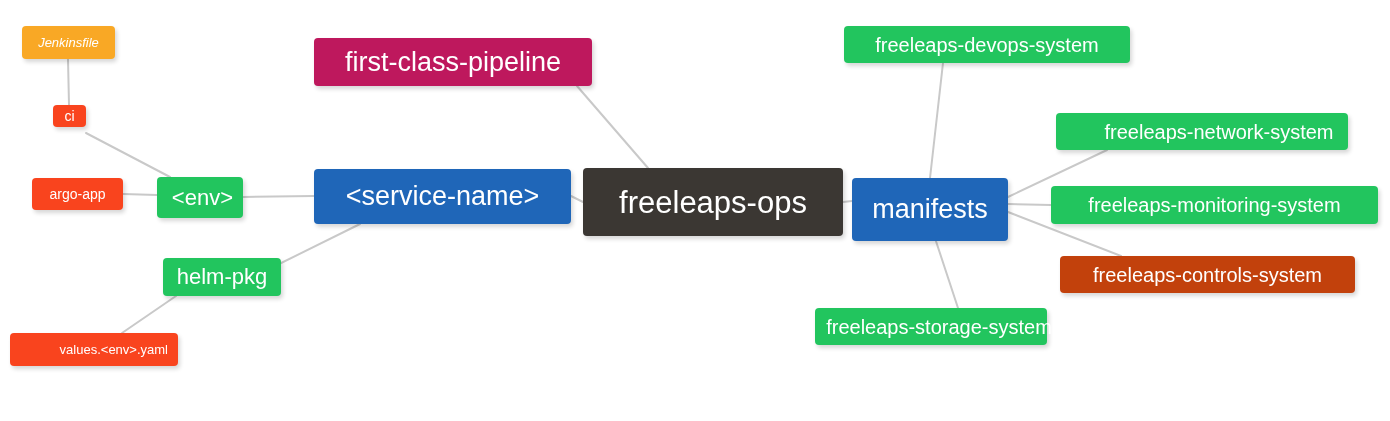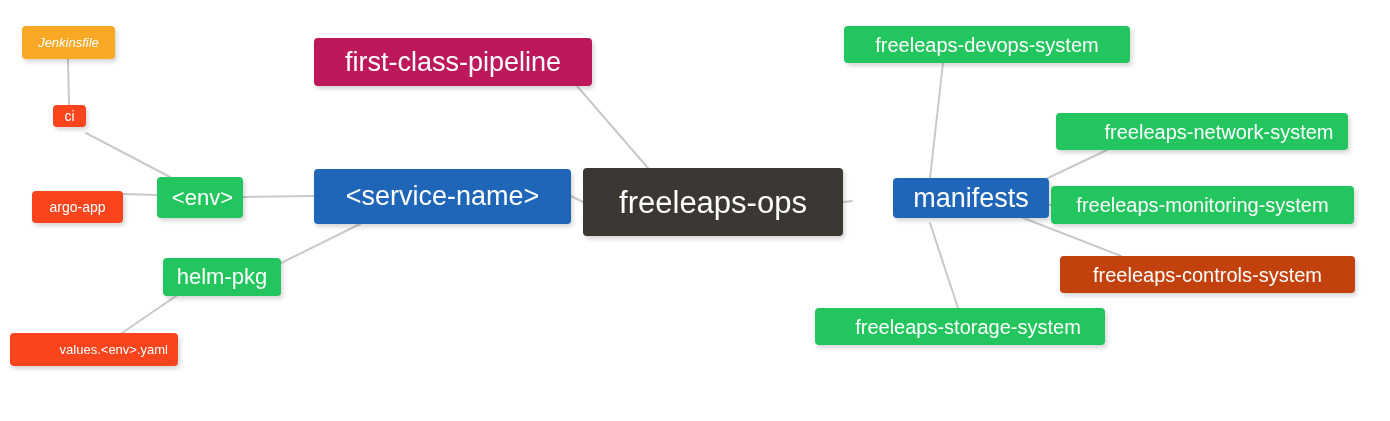--- a/index.html
+++ b/index.html
@@ -82,50 +82,50 @@
   <div id="node-layer">
       <div class="node c-dark s-root" style="left: 583px; top: 168px; width: 260px; height: 68px; background: rgb(59, 55, 51);">
         <span class="node-label">freeleaps-ops</span>
       </div>
       <div class="node c-blue s-major" style="left: 314px; top: 169px; width: 257px; height: 55px; background: rgb(31, 102, 184);">
         <span class="node-label">&lt;service-name&gt;</span>
       </div>
       <div class="node c-blue s-major" style="left: 314px; top: 38px; width: 278px; height: 48px; background: #be185d;">
         <span class="node-label">first-class-pipeline</span>
       </div>
-      <div class="node c-blue s-major" style="left: 852px; top: 178px; width: 156px; height: 40px; background: rgb(31, 102, 184); margin-left: 41px;">
+      <div class="node c-blue s-major" style="left: 852px; top: 178px; width: 156px; height: 63px; background: rgb(31, 102, 184);">
         <span class="node-label">manifests</span>
       </div>
       <div class="node c-green s-mid" style="left: 157px; top: 177px; width: 86px; height: 41px; background: rgb(34, 197, 94); justify-content: flex-end;">
         <span class="node-label">&lt;env&gt;</span>
       </div>
       <div class="node c-green s-mid" style="left: 147px; top: 258px; width: 118px; height: 38px; background: rgb(34, 197, 94); margin-left: 16px;">
         <span class="node-label">helm-pkg</span>
       </div>
       <div class="node c-green s-small" style="left: 800px; top: 26px; width: 286px; height: 37px; background: rgb(34, 197, 94); margin-left: 44px;">
         <span class="node-label">freeleaps-devops-system</span>
       </div>
       <div class="node c-green s-small" style="left: 1056px; top: 113px; width: 292px; height: 37px; background: rgb(34, 197, 94); padding-left: 44px;">
         <span class="node-label">freeleaps-network-system</span>
       </div>
-      <div class="node c-green s-small" style="left: 1051px; top: 186px; width: 303px; height: 38px; background: rgb(34, 197, 94);">
+      <div class="node c-green s-small" style="left: 1051px; top: 186px; width: 327px; height: 38px; background: rgb(34, 197, 94);">
         <span class="node-label">freeleaps-monitoring-system</span>
       </div>
       <div class="node c-green s-small" style="left: 1060px; top: 256px; width: 295px; height: 37px; background: #c2410c;">
         <span class="node-label">freeleaps-controls-system</span>
       </div>
-      <div class="node c-green s-small" style="left: 815px; top: 308px; width: 290px; height: 37px; background: rgb(34, 197, 94); padding-left: 26px;">
+      <div class="node c-green s-small" style="left: 815px; top: 308px; width: 232px; height: 37px; background: rgb(34, 197, 94); padding-left: 26px;">
         <span class="node-label">freeleaps-storage-system</span>
       </div>
       <div class="node c-orange s-micro" style="left: 22px; top: 26px; width: 93px; height: 33px; background: rgb(249, 168, 37);">
         <span class="node-label">Jenkinsfile</span>
       </div>
       <div class="node c-red s-tiny" style="left: 53px; top: 105px; width: 33px; height: 22px; background: rgb(249, 68, 30);">
         <span class="node-label">ci</span>
       </div>
-      <div class="node c-red s-tiny" style="left: 32px; top: 178px; width: 91px; height: 32px; background: rgb(249, 68, 30); margin-top: 13px;">
+      <div class="node c-red s-tiny" style="left: 32px; top: 178px; width: 91px; height: 32px; background: rgb(249, 68, 30);">
         <span class="node-label">argo-app</span>
       </div>
       <div class="node c-red s-micro" style="left: 10px; top: 333px; width: 168px; height: 33px; background: rgb(249, 68, 30); justify-content: flex-end;">
         <span class="node-label">values.&lt;env&gt;.yaml</span>
       </div>
     </div>
 </div>
 
 </body></html>

